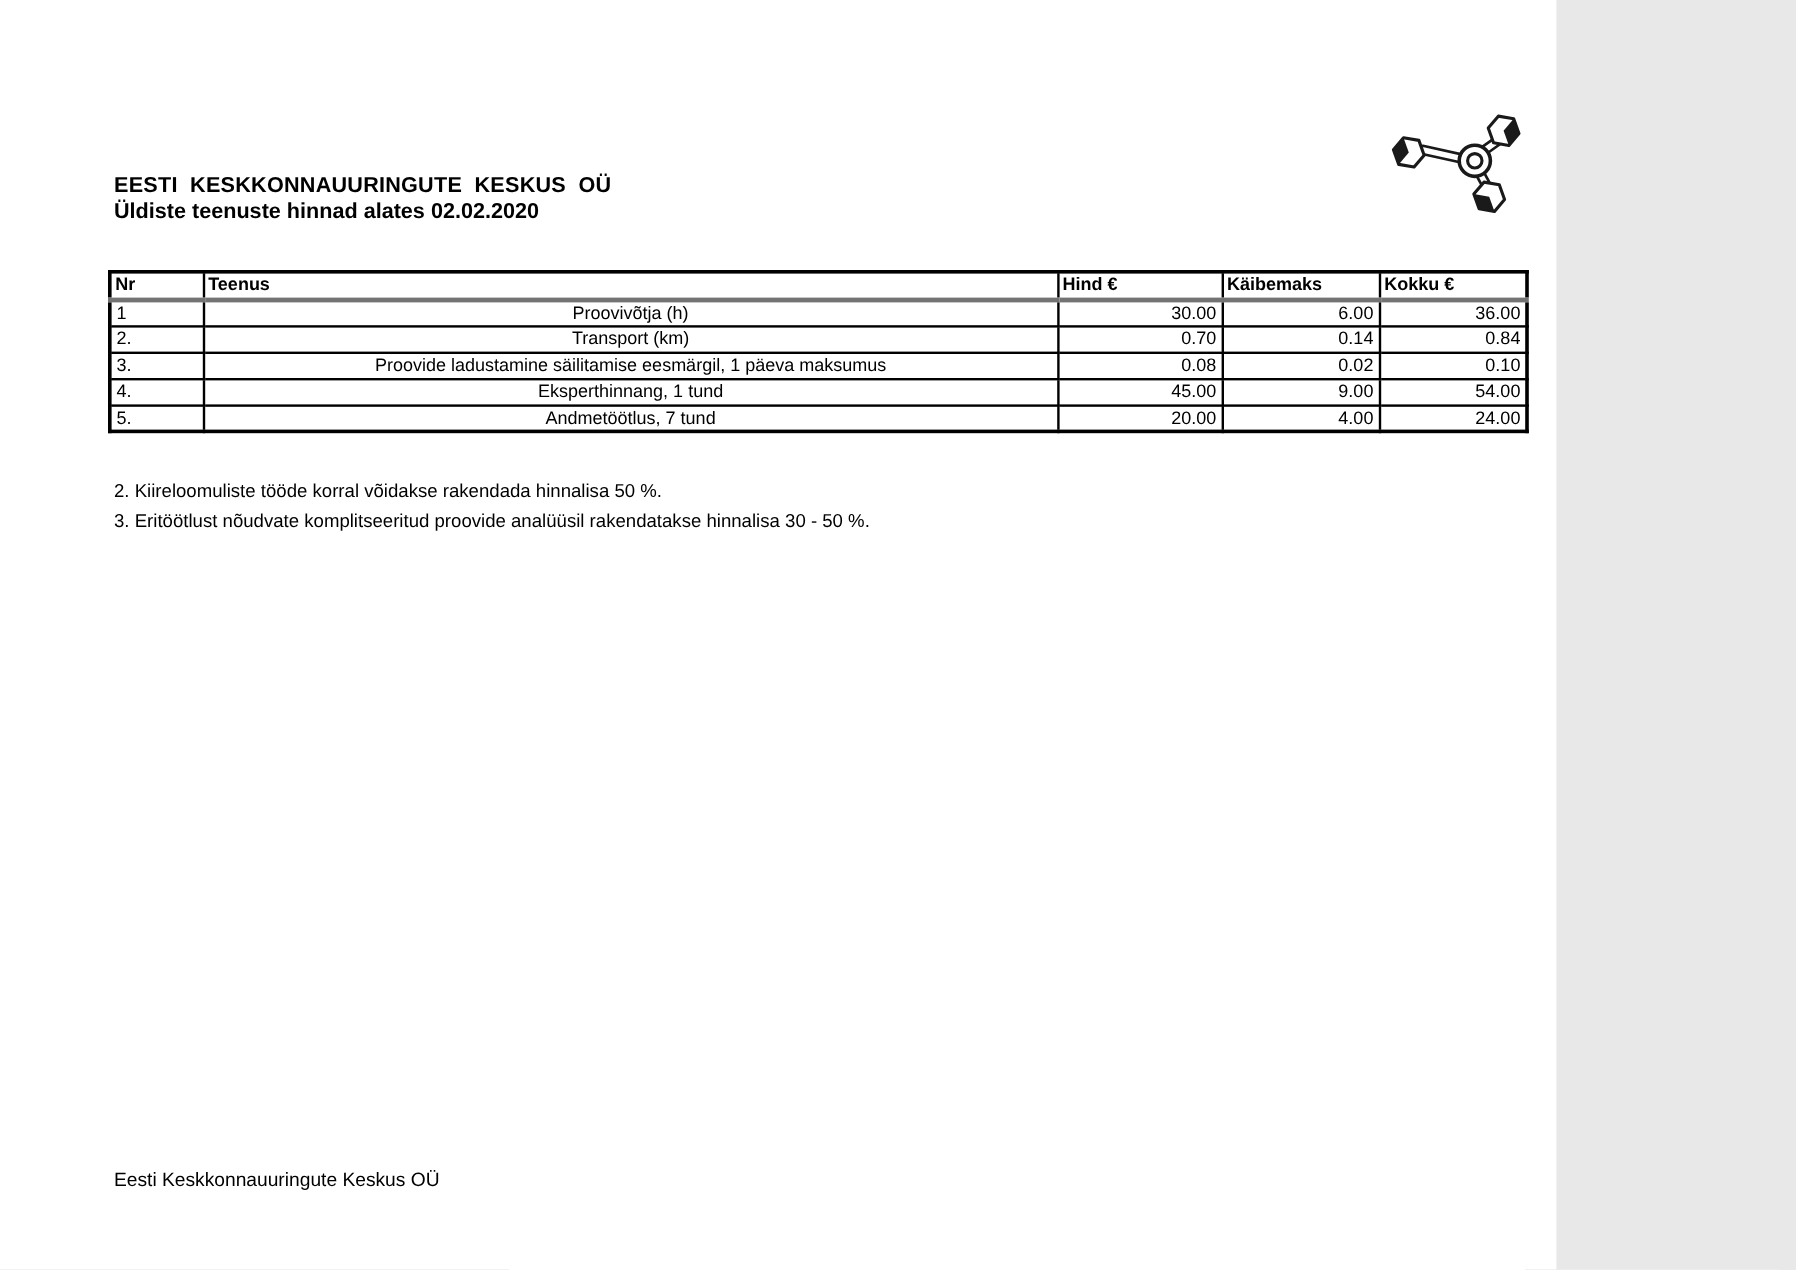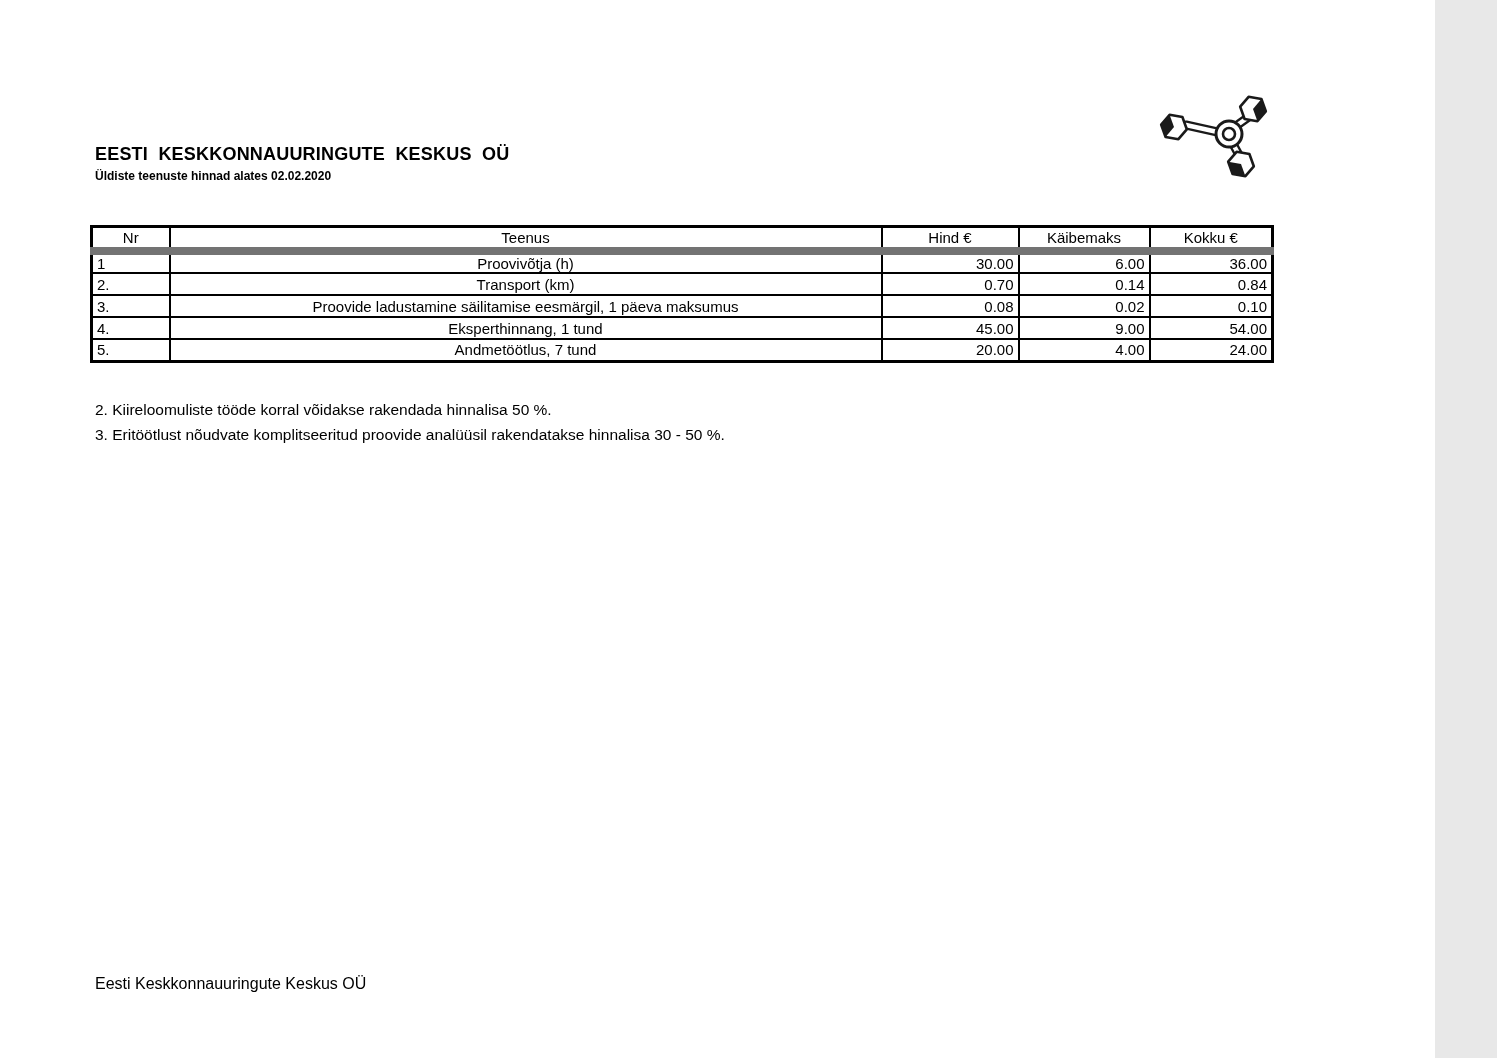--- a/index.html
+++ b/index.html
@@ -1,40 +1,40 @@
 <!DOCTYPE html>
 <html><head>
 <meta charset="utf-8">
 <style>
   * { margin: 0; padding: 0; box-sizing: border-box; }
   html, body { background: #e8e8e8; }
   body { font-family: "Liberation Sans", sans-serif; color: #000; }
   .page {
     position: relative;
-    width: 1435px;
+    width: 1297px;
     height: 1058px;
     background: #ffffff;
     overflow: hidden;
   }
 
   
   .title-block {
     position: absolute;
     left: 95px;
     top: 143px;
   }
   .title-line1 {
     font-size: 18px;
     font-weight: bold;
     line-height: 22px;
     white-space: pre;
     letter-spacing: 0.2px;
   }
   .title-line2 {
-    font-size: 12px;
+    font-size: 18px;
     font-weight: bold;
     line-height: 22px;
     white-space: pre;
   }
 
   
   .logo {
     position: absolute;
     left: 1152px;
     top: 92px;
@@ -52,23 +52,23 @@
     table-layout: fixed;
     font-size: 15px;
   }
   .price-table th, .price-table td {
     border: 2px solid #000;
     overflow: hidden;
     white-space: nowrap;
   }
   .price-table { border: 3px solid #000; }
   .price-table thead th {
-    border-bottom: 8px solid #737373;
-    font-weight: normal;
-    text-align: center;
+    border-bottom: 4px solid #737373;
+    font-weight: bold;
+    text-align: left;
     height: 23px;
     padding: 1px 3px;
   }
   .price-table tbody td {
     height: 22px;
     padding: 0 4px;
   }
   .cell-nr   { text-align: left; }
   .cell-text { text-align: center; }
   .cell-num  { text-align: right; }

